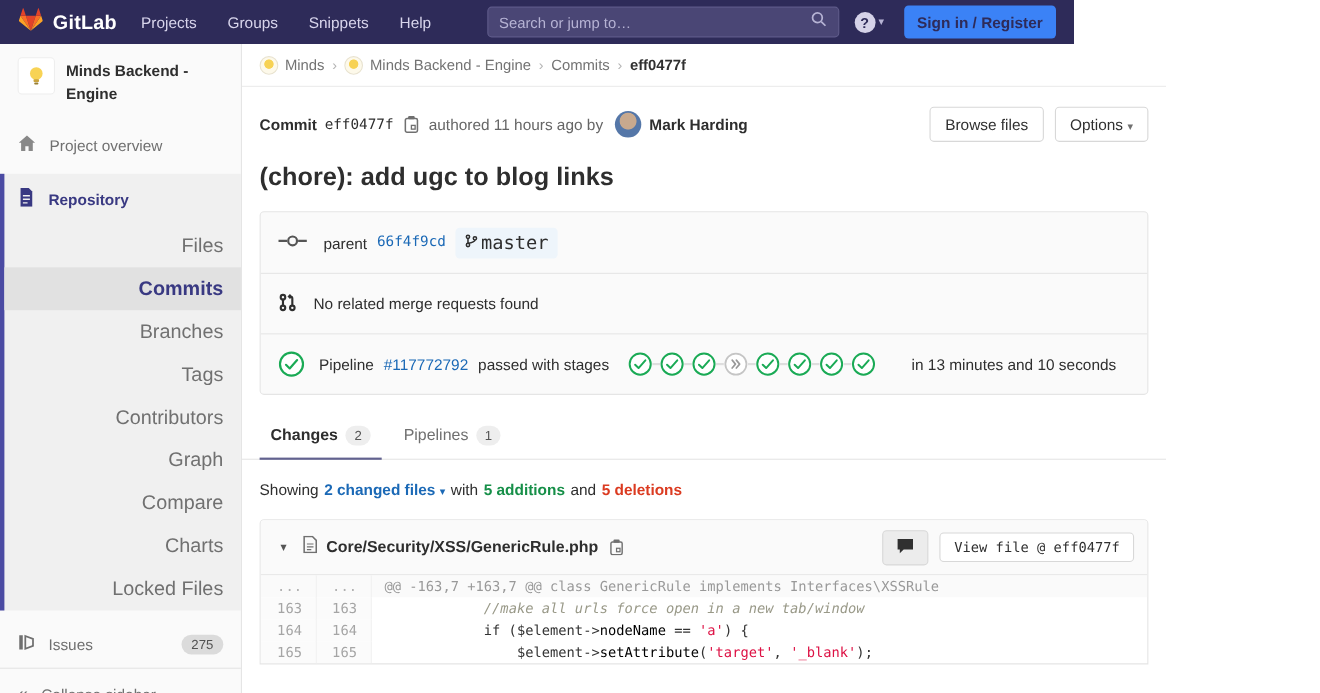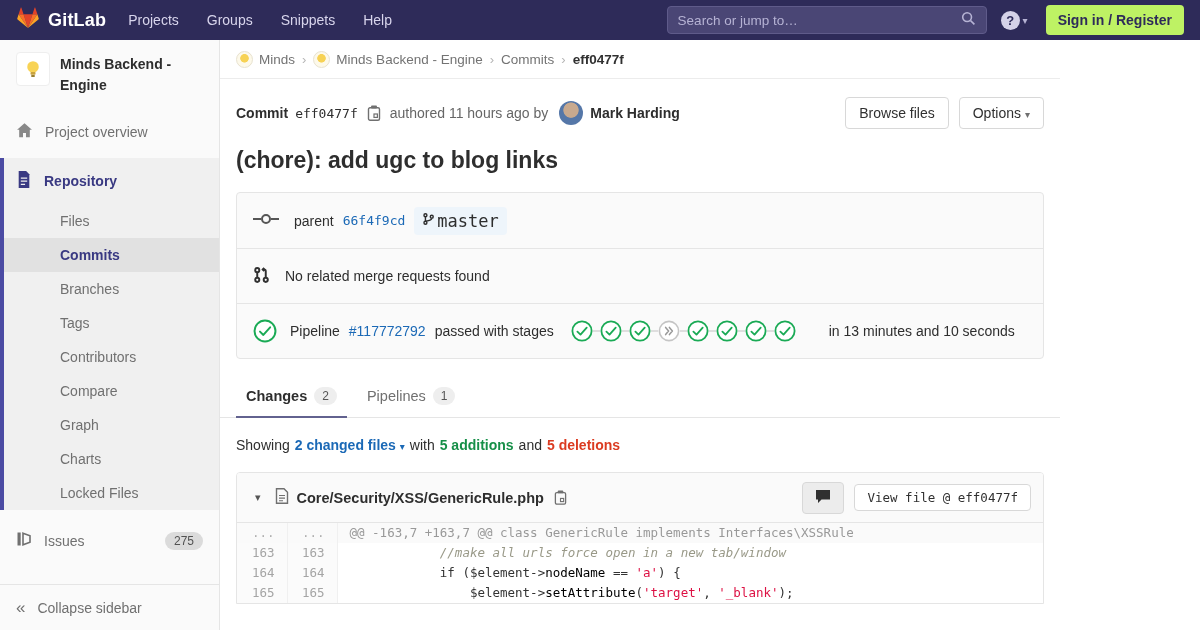--- a/index.html
+++ b/index.html
@@ -1,53 +1,53 @@
 <!DOCTYPE html>
 <html><head>
 <meta charset="utf-8">
 <style>
   * { margin:0; padding:0; box-sizing:border-box; }
   html,body { width:1200px; height:630px; overflow:hidden;
     font-family:"Liberation Sans","DejaVu Sans",sans-serif; color:#2e2e2e; background:#fff; }
   .mono { font-family:"DejaVu Sans Mono","Liberation Mono",monospace; }
 
   
-  .navbar { position:fixed; top:0; left:0; width:1200px; height:40px; background:#2e2b59;
+  .navbar { position:fixed; top:0; left:0; width:976px; height:40px; background:#2e2b59;
     display:flex; align-items:center; padding:0 16px; z-index:10; }
   .brand { display:flex; align-items:center; gap:8px; cursor:pointer; }
   .brand-name { color:#fff; font-size:18px; font-weight:bold; letter-spacing:.2px; }
   .nav-menu { display:flex; list-style:none; margin-left:22px; gap:28px; }
   .nav-menu li { color:#d8d5ec; font-size:14px; cursor:pointer; }
   .nav-spacer { flex:1; }
   .search-box { width:320px; height:28px; background:#4a4675; border:1px solid #5f5b8a;
     border-radius:4px; display:flex; align-items:center; padding:0 10px; }
   .search-box input { flex:1; background:transparent; border:none; outline:none;
     color:#e8e6f5; font-size:13.5px; font-family:inherit; }
   .search-box input::placeholder { color:#b6b3d4; }
   .help-wrap { display:flex; align-items:center; margin:0 18px 0 14px; gap:3px; cursor:pointer; }
   .help-circle { width:19px; height:19px; border-radius:50%; background:#d5d2e8; color:#2e2b59;
     font-size:13px; font-weight:bold; display:flex; align-items:center; justify-content:center; }
   .nav-caret { color:#b6b3d4; font-size:10px; }
-  .signin-btn { background:#bef264; color:#2e2b59; font-weight:bold; font-size:14px;
+  .signin-btn { background:#3b82f6; color:#2e2b59; font-weight:bold; font-size:14px;
     padding:7px 12px; border-radius:4px; border:none; cursor:pointer; }
 
   
   .sidebar { position:fixed; top:40px; left:0; width:220px; height:590px; background:#fafafa;
     border-right:1px solid #e5e5e5; display:flex; flex-direction:column; }
   .context-header { display:flex; padding:12px 16px 14px; gap:10px; cursor:pointer; }
   .project-avatar { width:34px; height:34px; border-radius:4px; background:#fff;
     border:1px solid #eee; display:flex; align-items:center; justify-content:center; flex:none; }
   .project-title { font-size:14px; font-weight:bold; color:#2e2e2e; line-height:1.5; padding-top:2px; }
   .side-item { display:flex; align-items:center; gap:12px; padding:12px 16px; color:#707070;
     font-size:14px; cursor:pointer; }
   .side-item svg { flex:none; }
   .repo-section { border-left:4px solid #4b4ba3; background:#f0f0f0; margin-top:4px; }
   .repo-head { display:flex; align-items:center; gap:12px; padding:13px 16px 13px 12px;
     color:#393982; font-weight:bold; font-size:14px; cursor:pointer; }
-  .sub-item { padding:9px 16px 9px 56px; font-size:14px; color:#707070; cursor:pointer; }
+  .sub-item { padding:9px 16px 9px 56px; font-size:18px; color:#707070; cursor:pointer;text-align:right; }
   .sub-item.active { background:#e1e1e1; color:#393982; font-weight:bold; }
   .issues-row { margin-top:9px; justify-content:flex-start; }
   .count-badge { margin-left:auto; background:#dbdbdb; color:#525252; font-size:12px;
     border-radius:9px; padding:2px 9px; }
   .collapse-row { margin-top:auto; border-top:1px solid #e5e5e5; padding:14px 16px;
     display:flex; align-items:center; gap:12px; color:#707070; font-size:14px; cursor:pointer; }
   .collapse-icon { font-size:17px; color:#707070; line-height:1; }
 
   
   .main { margin-left:220px; width:840px; }
@@ -200,22 +200,22 @@
         </svg>
       </span>
       <span>Repository</span>
     </div>
     <div>
         <div class="sub-item">Files</div>
         <div class="sub-item active">Commits</div>
         <div class="sub-item">Branches</div>
         <div class="sub-item">Tags</div>
         <div class="sub-item">Contributors</div>
+        <div class="sub-item">Graph</div>
         <div class="sub-item">Compare</div>
-        <div class="sub-item">Graph</div>
         <div class="sub-item">Charts</div>
         <div class="sub-item">Locked Files</div>
       </div>
   </div>
 
   <div class="side-item issues-row">
     <span>
       <svg width="16" height="16" viewBox="0 0 16 16">
         <path d="M1.5 1.5h3.2v13H1.5z" fill="#707070"></path>
         <path d="M7 2.2l7 2.6v6.4L7 13.8z" fill="none" stroke="#707070" stroke-width="1.6"></path>

